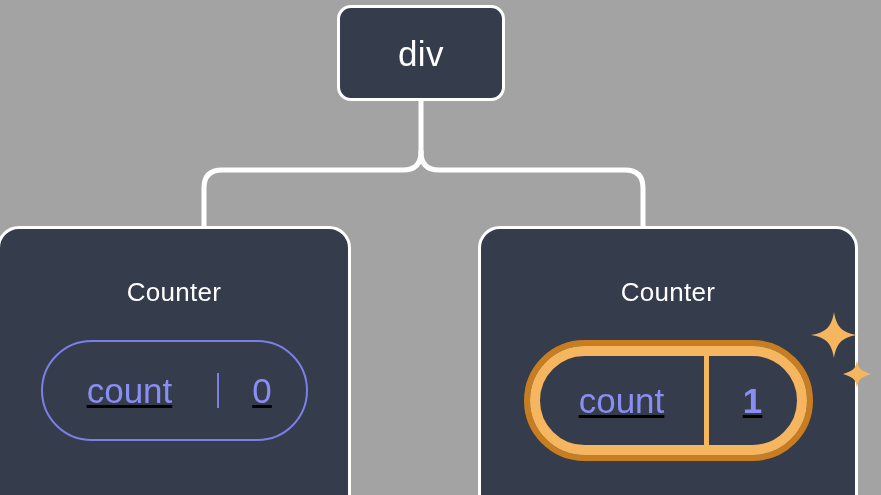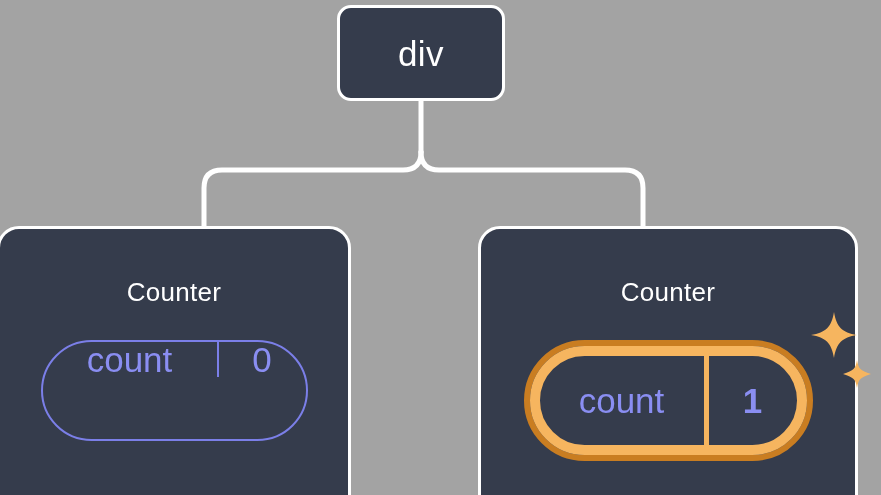--- a/index.html
+++ b/index.html
@@ -86,24 +86,25 @@
   }
 
   
   .pill-wrap {
     position: relative;
     margin-top: 35px;
   }
   .pill {
     box-sizing: border-box;
     display: flex;
-    align-items: flex-start;
+    align-items: center;
     border: 2px solid #7b7fe8;
     border-radius: 999px;
     height: 101px;
+    text-decoration: underline;
   }
   .pill-key,
   .pill-val {
     display: flex;
     align-items: center;
     justify-content: center;
     color: #8a8ef2;
     font-size: 35px;
     line-height: 1;
   }

